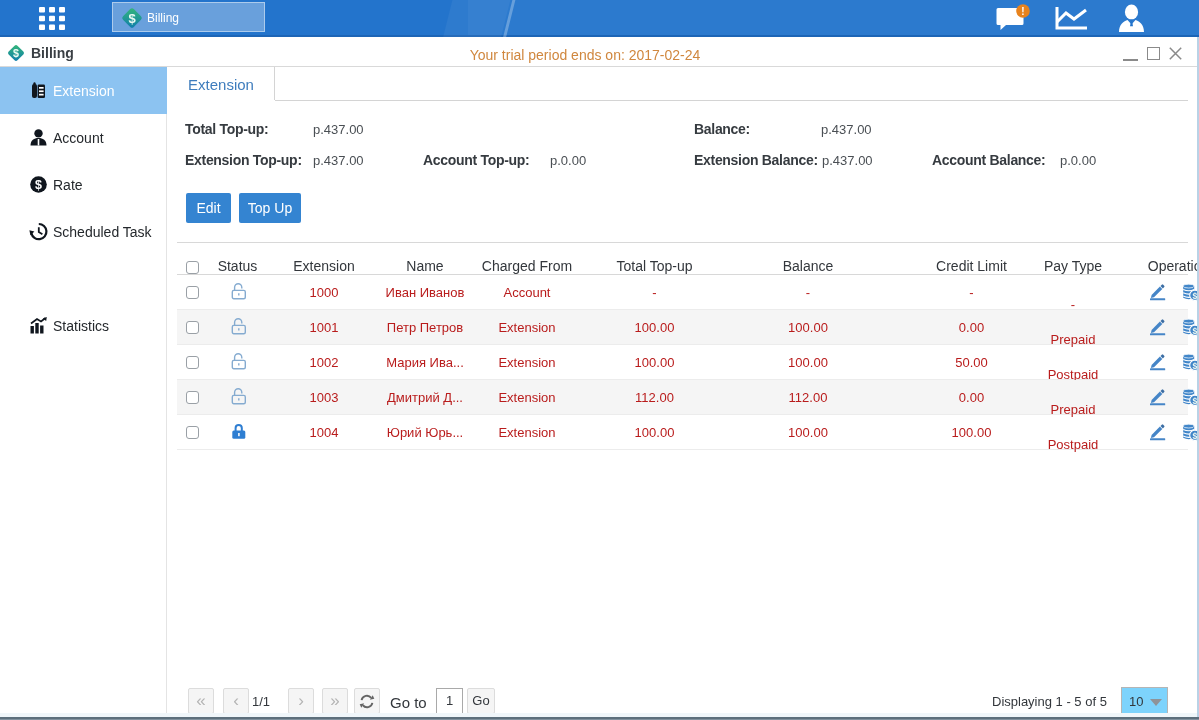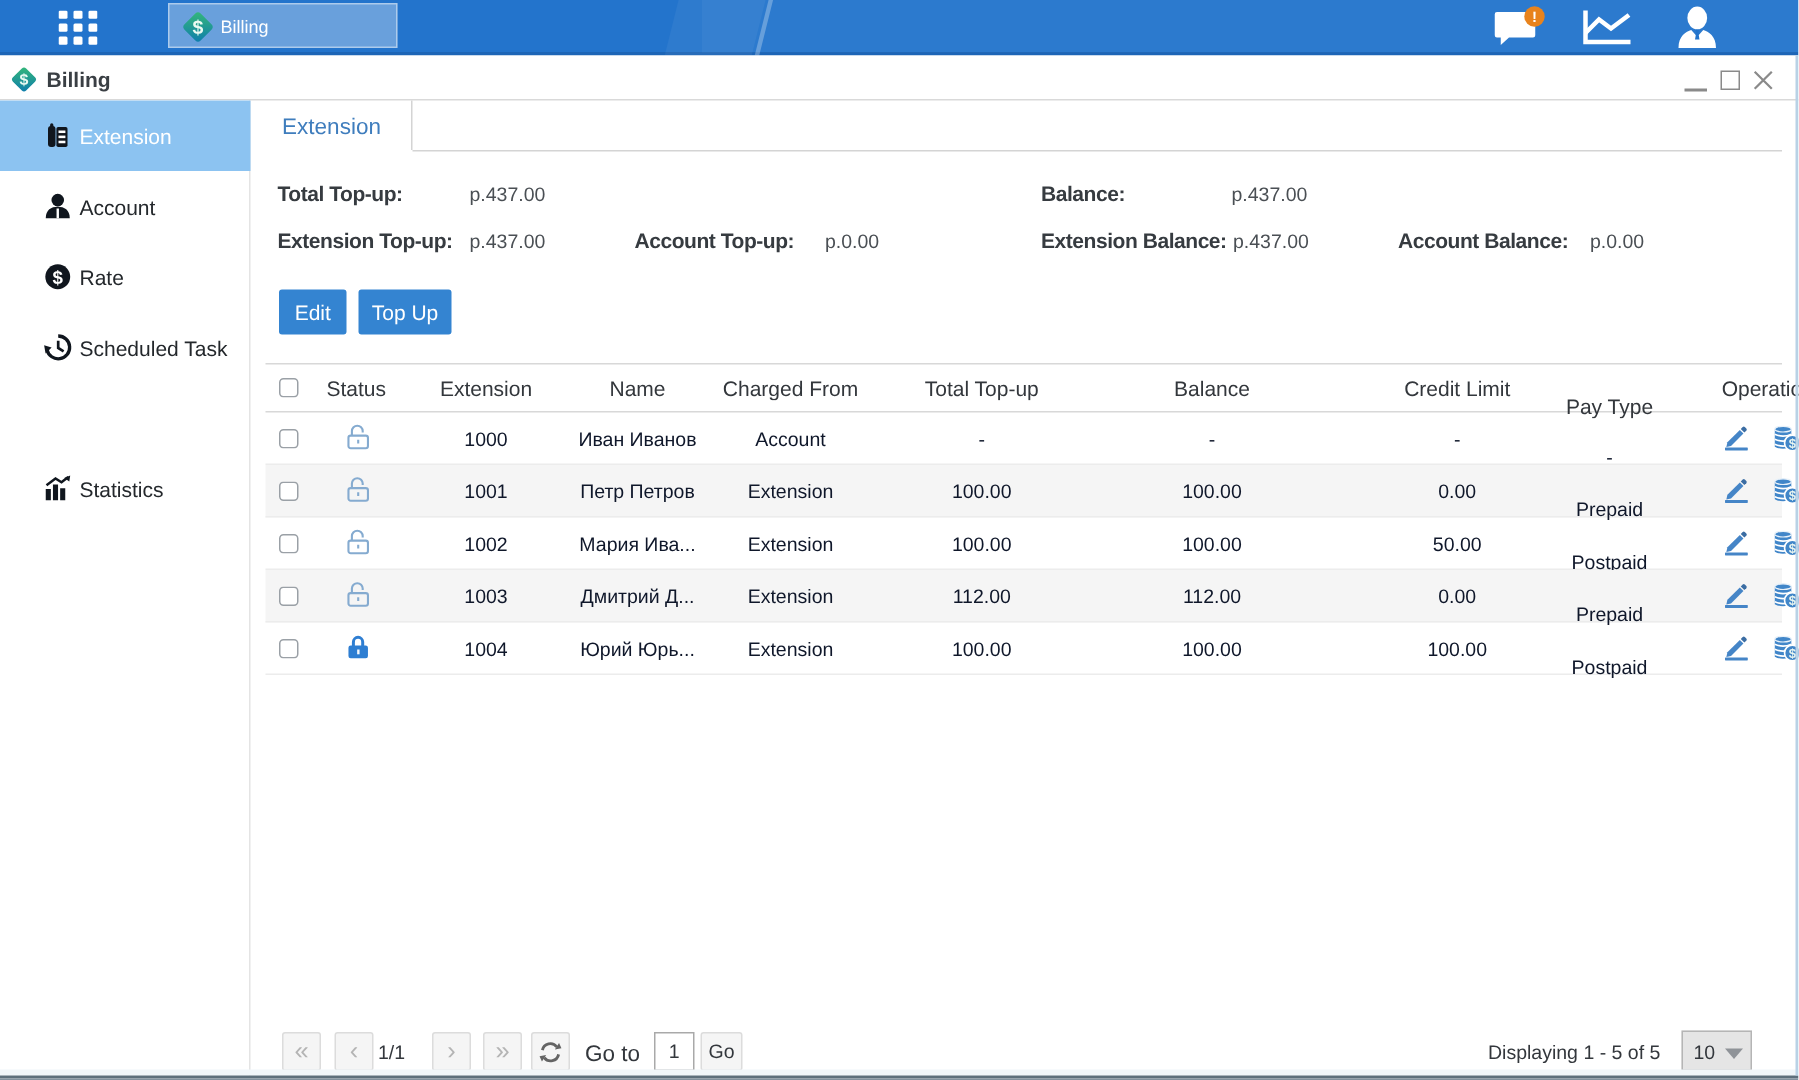--- a/index.html
+++ b/index.html
@@ -48,40 +48,40 @@
 .sval { font-size:13px; color:#4a4f54; }
 
 
 .bluebtn { position:absolute; background:#3484d1; color:#fff; font-size:14px;
   text-align:center; line-height:30px; height:30px; border-radius:2px; }
 
 
 #table { left:177px; top:242px; width:1011px; }
 .trow { position:relative; width:1011px; display:flex; align-items:center; }
 .thead { height:33px; border-top:1px solid #d8d8d8; border-bottom:1px solid #d8d8d8;
-  font-size:14px; color:#33373c; }
-.tr { height:35px; border-bottom:1px solid #ececec; font-size:13px; color:#0f172a; }
+  font-size:14px; color:#33373c;align-items:flex-end; }
+.tr { height:35px; border-bottom:1px solid #ececec; font-size:13px; color:#b91c1c; }
 .tr.alt { background:#f5f5f5; }
 .c0{width:33px;} .c1{width:55px;} .c2{width:118px;} .c3{width:84px;} .c4{width:120px;}
 .c5{width:135px;} .c6{width:172px;} .c7{width:83px;margin-left:36px;} .c8{width:120px;margin-top:24px;} .c9{width:91px;}
 .cell { text-align:center; flex:none; white-space:nowrap; overflow:hidden; }
 .cbx { width:13px; height:13px; border:1px solid #9aa0a6; border-radius:3px;
   margin-left:9px; background:#fff; }
 .opcell { display:flex; justify-content:center; align-items:center; gap:16px; padding-right:8px; }
 
 
 .pgbtn { position:absolute; top:688px; height:26px; background:#f5f5f5;
   border:1px solid #dcdcdc; border-radius:2px; color:#b4b4b4; font-size:17px;
   text-align:center; line-height:23px; }
 #goto { left:390px; top:694px; font-size:15px; color:#33373c; position:absolute; }
 #gotoinput { left:436px; top:688px; width:27px; height:26px; border:1px solid #a9a9a9;
   font-size:13px; text-align:center; line-height:24px; color:#33373c; background:#fff; }
 #displaying { left:992px; top:694px; font-size:13px; color:#33373c; position:absolute; }
 #pgsize { left:1121px; top:687px; width:47px; height:27px; border:1px solid #b5b5b5;
-  position:absolute; background:#e5e5e5; }
+  position:absolute; background:#7dd3fc; }
 #pgsize .n { position:absolute; left:7px; top:6px; font-size:13px; color:#33373c; }
 #pgsize .tri { position:absolute; right:5px; top:11px; width:0; height:0;
   border-left:6px solid transparent; border-right:6px solid transparent;
   border-top:7px solid #8f9398; }
 
 </style>
 </head>
 <body>
 <div id="page">
 
@@ -135,20 +135,21 @@
     <path fill="#fff" d="M4 28 c0 -8 5 -11 8.5 -12 l4 4.5 l4 -4.5 c3.5 1 8.5 4 8.5 12 z"></path>
     <path fill="#2374cc" d="M15.4 17 h2.2 l-0.4 2.2 l0.8 4.5 h-3 l0.8 -4.5 z" transform="translate(0,-1.4)"></path>
   </svg>
 
   <div class="abs" id="titlebar"></div>
   <svg class="abs" style="left:7px;top:44px" width="18" height="18" viewBox="0 0 22 22">
     <rect x="3.4" y="3.4" width="15.2" height="15.2" rx="2.5" fill="url(#dg)" transform="rotate(45 11 11)"></rect>
     <text x="11" y="15.6" font-size="13" font-weight="bold" fill="#eafaf2" text-anchor="middle">$</text>
   </svg>
   <div class="abs" id="apptitle">Billing</div>
+  <div class="abs" id="trial">Your trial period ends on: 2017-02-24</div>
   <div class="abs wctl" style="left:1123px;width:15px;height:1.5px;background:#8a8a8a;top:59px"></div>
   <div class="abs wctl" style="left:1147px;top:47px;width:13px;height:13px;border:1.5px solid #8a8a8a"></div>
   <svg class="abs" style="left:1169px;top:47px" width="13" height="13" viewBox="0 0 13 13">
     <path d="M0.8 0.8 L12.2 12.2 M12.2 0.8 L0.8 12.2" stroke="#8a8a8a" stroke-width="1.5"></path>
   </svg>
 
   <div class="abs" id="sidebar"></div>
   <div class="mitem sel" style="top:67px">
     <svg class="ic" viewBox="0 0 19 19">
       <rect x="3" y="3" width="5" height="14" rx="2" fill="#10161e"></rect>

